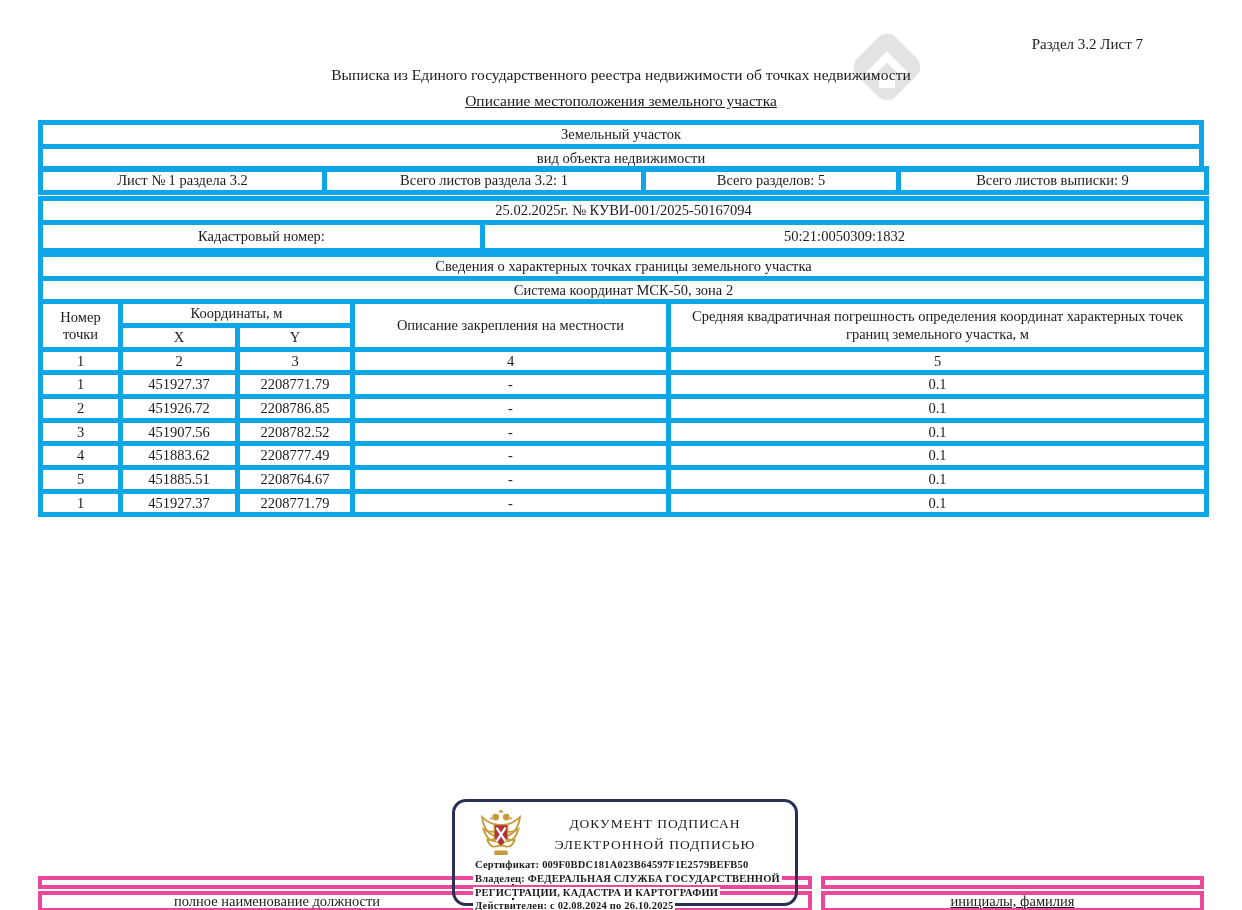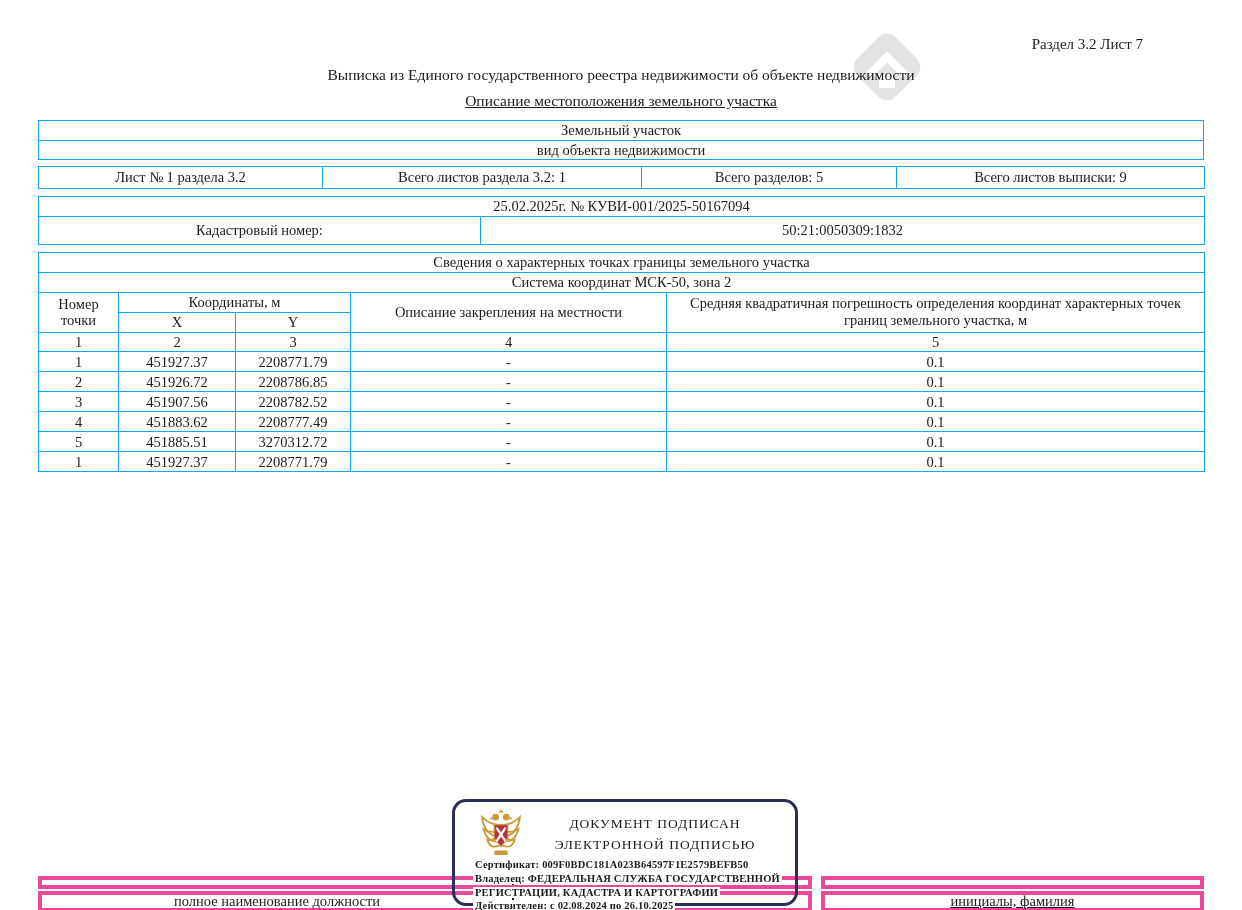--- a/index.html
+++ b/index.html
@@ -13,21 +13,21 @@
   .wm-text { margin-left:8px; }
   .wm-brand { font-family:"Liberation Sans", sans-serif; font-weight:bold; font-size:52px; line-height:1.05; letter-spacing:3px; color:#ececec; }
   .wm-sub { font-family:"Liberation Sans", sans-serif; font-weight:bold; font-size:18px; letter-spacing:11px; color:#e7e7e7; margin-top:1px; }
   
   .content { position:relative; z-index:1; }
   .section-header { position:absolute; top:36px; right:99px; font-size:15px; }
   .title1 { position:absolute; top:66px; left:0; width:100%; text-align:center; font-size:15.5px; }
   .title2 { position:absolute; top:92px; left:0; width:100%; text-align:center; font-size:15.5px;text-decoration:underline; }
   
   table.doc { border-collapse:collapse; table-layout:fixed; width:1166px; }
-  table.doc td { border:1px solid #0ea5e9; text-align:center; vertical-align:middle; font-size:14.5px; line-height:1.15; padding:1px 4px; overflow:hidden; }
+  table.doc td { border:5px solid #0ea5e9; text-align:center; vertical-align:middle; font-size:14.5px; line-height:1.15; padding:1px 4px; overflow:hidden; }
   .abs { position:absolute; left:38px; }
   .t-object { top:120px; }
   .t-object td { height:19px; font-size:15px; }
   .t-sheets { top:166px; }
   .t-sheets td { height:22px; font-size:15px; }
   .t-doc-info { top:196px; }
   .t-doc-info td { font-size:15px; text-align:left; padding-left:5px; }
   .t-doc-info tr.r1 td { height:18px; }
   .t-doc-info tr.r2 td { height:28px; }
   .t-points { top:252px; }
@@ -66,21 +66,21 @@
   <div class="watermark">
     <svg width="80" height="86" viewBox="0 0 80 86">
       <rect x="14" y="12" width="54" height="54" rx="12" transform="rotate(45 41 39)" fill="#e3e3e3"></rect>
       <path d="M26 44 L41 29 L56 44" stroke="#ffffff" stroke-width="8" fill="none" stroke-linecap="square"></path>
       <rect x="33" y="46" width="16" height="14" fill="#ffffff"></rect>
     </svg>
   </div>
 
   <div class="content">
     <div class="section-header">Раздел 3.2 Лист 7</div>
-    <div class="title1">Выписка из Единого государственного реестра недвижимости об объекте недвижимости</div>
+    <div class="title1">Выписка из Единого государственного реестра недвижимости об точках недвижимости</div>
     <div class="title2">Описание местоположения земельного участка</div>
 
     <table class="doc abs t-object">
       <tbody>
           <tr>
             <td>Земельный участок</td>
           </tr>
       <tr>
             <td>вид объекта недвижимости</td>
           </tr>
@@ -176,21 +176,21 @@
       <tr>
         <td>4</td>
         <td>451883.62</td>
         <td>2208777.49</td>
         <td>-</td>
         <td>0.1</td>
       </tr>
       <tr>
         <td>5</td>
         <td>451885.51</td>
-        <td>3270312.72</td>
+        <td>2208764.67</td>
         <td>-</td>
         <td>0.1</td>
       </tr>
       <tr>
         <td>1</td>
         <td>451927.37</td>
         <td>2208771.79</td>
         <td>-</td>
         <td>0.1</td>
       </tr>

